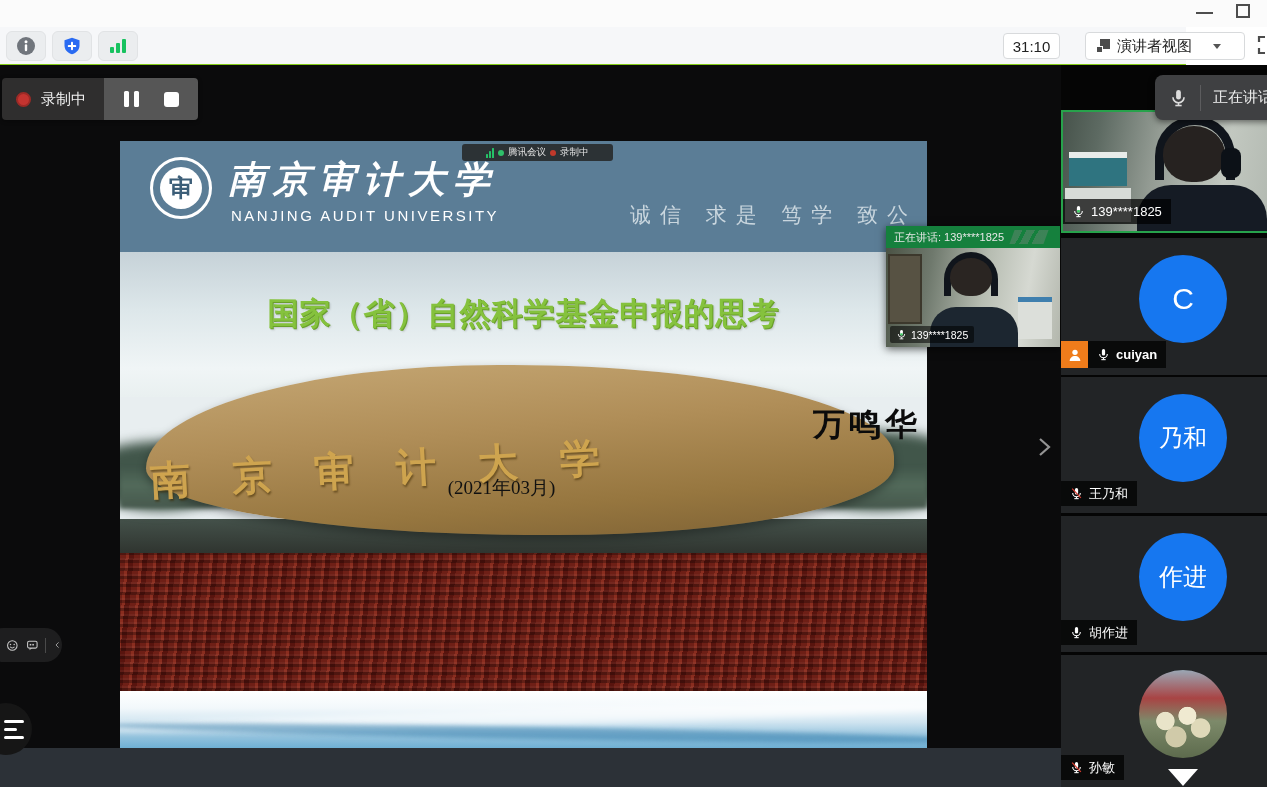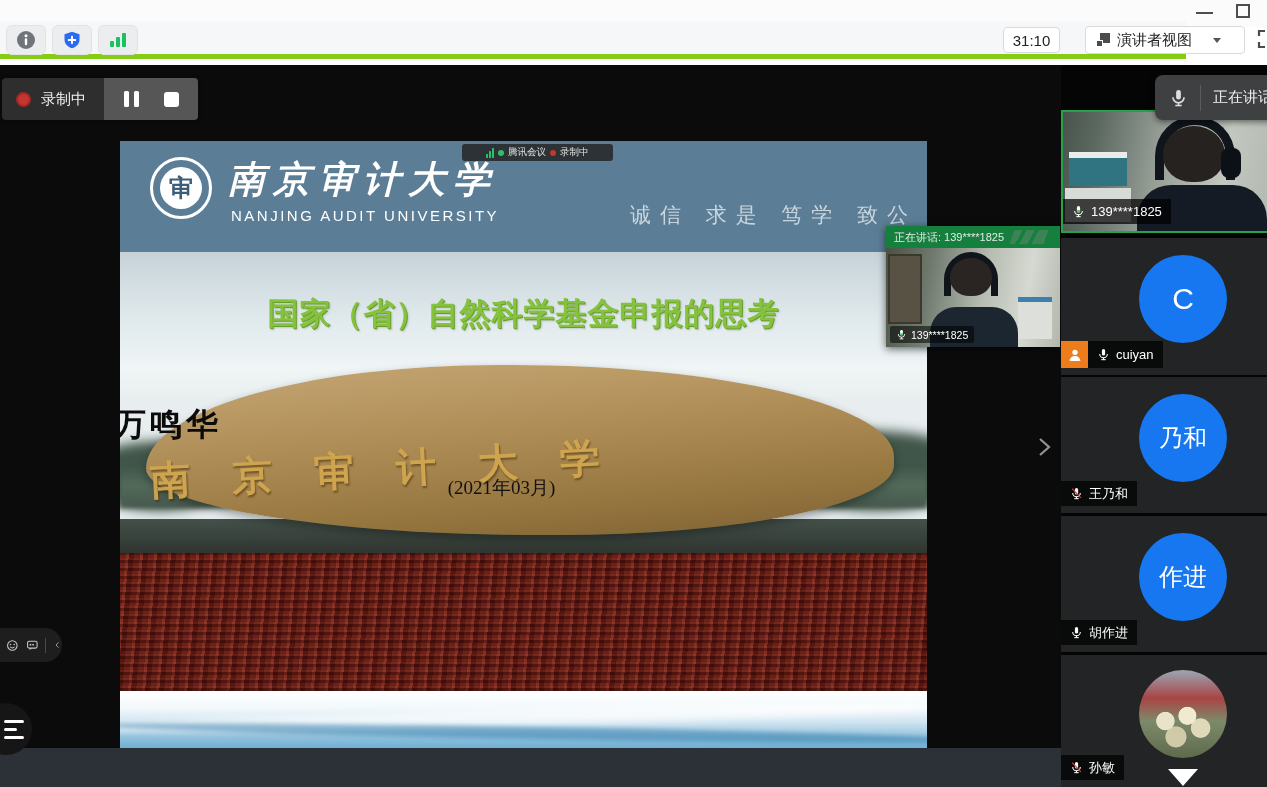--- a/index.html
+++ b/index.html
@@ -13,21 +13,21 @@
   .watch-pill .txt { color:#f2f2f2; font-size:13px; display:flex; align-items:center; padding:0 14px; white-space:nowrap; }
   .watch-pill .sep { width:1px; background:#5a5a5c; margin:4px 0; }
   .watch-menu { width:36px; display:flex; align-items:center; justify-content:center; gap:3px; cursor:pointer; }
   .ham { display:flex; flex-direction:column; gap:2px; }
   .ham span { display:block; width:11px; height:2px; background:#e6e6e6; border-radius:1px; }
   .caret-sm { width:0; height:0; border-left:4px solid transparent; border-right:4px solid transparent; border-top:5px solid #e6e6e6; }
   .win-min { position:absolute; left:1196px; top:12px; width:17px; height:2px; background:#4d4d4d; }
   .win-max { position:absolute; left:1236px; top:4px; width:14px; height:14px; border:2px solid #4d4d4d; background:#fbfbfb; }
 
   
-  .toolbar { position:absolute; left:0; top:21px; width:1186px; height:38px; background:#f6f7f9; border-bottom:5px solid #84cc16; }
+  .toolbar { position:absolute; left:0; top:27px; width:1186px; height:38px; background:#f6f7f9; border-bottom:1px solid #84cc16; }
   .tool-btn { position:absolute; top:4px; width:40px; height:30px; background:#ebedef; border:1px solid #e1e3e5;
     border-radius:6px; display:flex; align-items:center; justify-content:center; cursor:pointer; }
   .timer-box { position:absolute; left:1003px; top:6px; width:57px; height:26px; background:#fff; border:1px solid #d8dadc;
     border-radius:4px; display:flex; align-items:center; justify-content:center; font-size:15px; color:#222; }
   .view-btn { position:absolute; left:1085px; top:5px; width:160px; height:28px; background:#fff; border:1px solid #d8dadc;
     border-radius:4px; display:flex; align-items:center; gap:7px; padding:0 10px; cursor:pointer; }
   .view-btn .label { font-size:15px; color:#222; white-space:nowrap; }
   .layout-ico { position:relative; width:14px; height:14px; }
   .layout-ico .big { position:absolute; right:0; top:0; width:10px; height:10px; background:#4c4c4c; }
   .layout-ico .small { position:absolute; left:0; bottom:0; width:7px; height:7px; background:#4c4c4c; border:1.5px solid #fff; }
@@ -85,21 +85,21 @@
   .wave { position:absolute; left:0; top:550px; width:807px; height:57px;
     background:linear-gradient(180deg,#ffffff 0%,#f2f8fb 30%,#cfe4f0 55%,#93c2dd 80%,#6fb0d4 100%); }
   .wave::before { content:""; position:absolute; left:-40px; top:18px; width:900px; height:16px;
     background:rgba(255,255,255,.65); border-radius:50%; transform:rotate(-1.5deg); filter:blur(3px); }
   .wave::after { content:""; position:absolute; left:-20px; top:36px; width:880px; height:12px;
     background:rgba(38,116,163,.45); border-radius:50%; transform:rotate(1deg); filter:blur(2px); }
 
   .slide-title { position:absolute; left:0; top:152px; width:807px; text-align:center; z-index:5;
     color:#85c23d; font-size:31px; font-weight:bold; letter-spacing:1px;
     text-shadow:1px 1px 0 #699f2b, 2px 2px 2px rgba(0,0,0,.15); white-space:nowrap; }
-  .slide-author { position:absolute; left:0; top:262px; width:807px; text-align:left; z-index:5;
+  .slide-author { position:absolute; left:0; top:262px; width:807px; text-align:right; z-index:5;
     transform:translateX(-6px); color:#0b0b0b; font-family:Liberation Serif, serif; font-weight:bold; font-size:32px; letter-spacing:4px; }
   .stone-text { position:absolute; left:30px; top:300px; z-index:5; color:#d1a64f;
     font-family:"DejaVu Serif",serif; font-weight:bold; font-size:40px; letter-spacing:42px; white-space:nowrap;
     transform:rotate(-3deg); text-shadow:1px 2px 2px rgba(60,40,0,.55); opacity:.95; }
   .slide-date { position:absolute; left:0; top:334px; width:807px; text-align:center; z-index:5;
     transform:translateX(-22px); color:#111; font-family:"Liberation Serif",serif; font-size:19px; }
 
   
   .float-win { position:absolute; left:886px; top:161px; width:174px; height:121px; background:#1d1d1d;
     box-shadow:0 2px 8px rgba(0,0,0,.6); z-index:8; overflow:hidden; }
@@ -139,21 +139,21 @@
     display:flex; align-items:center; justify-content:center; color:#fff; }
   .avatar.ph { background:
     radial-gradient(circle at 30% 58%, #e9e4c9 0 11%, transparent 12%),
     radial-gradient(circle at 55% 52%, #f0ead1 0 13%, transparent 14%),
     radial-gradient(circle at 70% 66%, #dfd9b9 0 11%, transparent 12%),
     radial-gradient(circle at 42% 76%, #d0caa9 0 12%, transparent 13%),
     linear-gradient(180deg,#9aa7b5 0%,#a84444 32%,#7d8a6a 58%,#5d6b4d 100%); }
   .tile-label { position:absolute; left:0; bottom:7px; height:25px; background:rgba(0,0,0,.72);
     display:flex; align-items:center; gap:6px; padding:0 9px; }
   .tile-label .t { color:#fff; font-size:13px; white-space:nowrap; }
-  .label-row { position:absolute; left:0; bottom:7px; display:flex; align-items:flex-end; }
+  .label-row { position:absolute; left:0; bottom:7px; display:flex; align-items:flex-end;font-weight:bold; }
   .host-badge { width:27px; height:27px; background:#ef7c1b; display:flex; align-items:center; justify-content:center; }
   .label-seg { height:27px; background:rgba(0,0,0,.72); display:flex; align-items:center; gap:6px; padding:0 9px; }
   .label-seg .t { color:#fff; font-size:13px; white-space:nowrap; }
 
   .tv-cab1 { position:absolute; left:6px; top:40px; width:58px; height:34px; background:#2f7480; border-top:6px solid #e8ecea; }
   .tv-box1 { position:absolute; left:2px; top:76px; width:66px; height:34px; background:#d7dbd7; }
   .tv-head { position:absolute; left:100px; top:14px; width:62px; height:56px; background:#262220; border-radius:50% 50% 46% 46%; }
   .tv-phone { position:absolute; left:92px; top:4px; width:80px; height:64px; border:9px solid #10151c; border-bottom:none;
     border-radius:40px 40px 0 0; }
   .tv-ear { position:absolute; left:158px; top:36px; width:20px; height:30px; background:#0c1117; border-radius:8px; }

